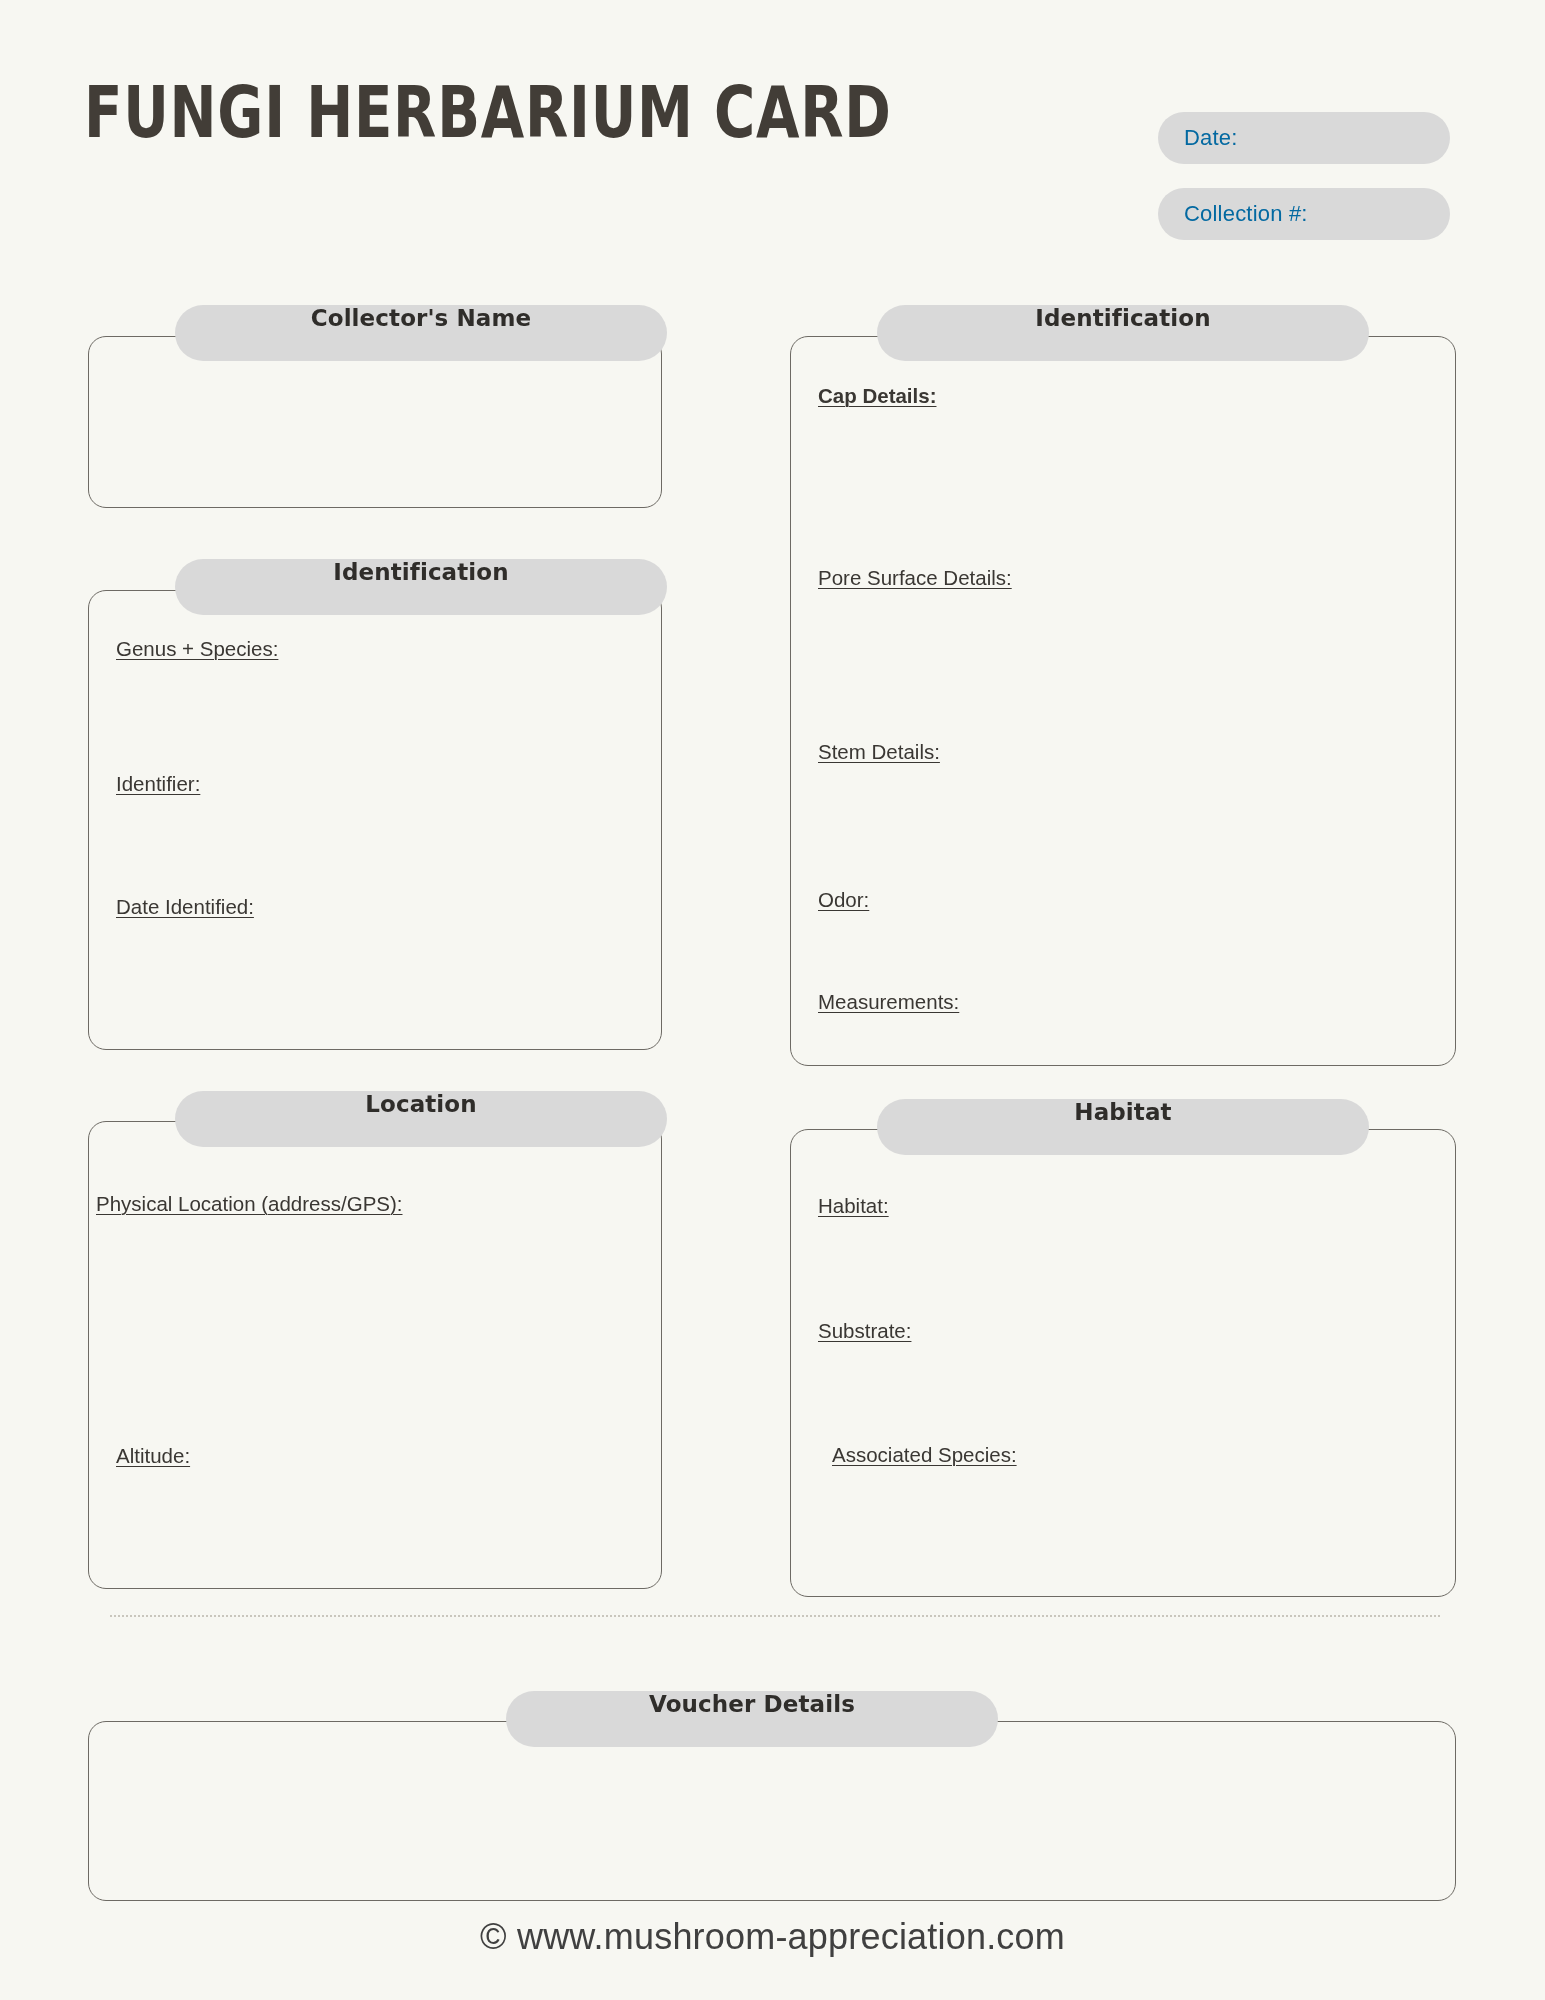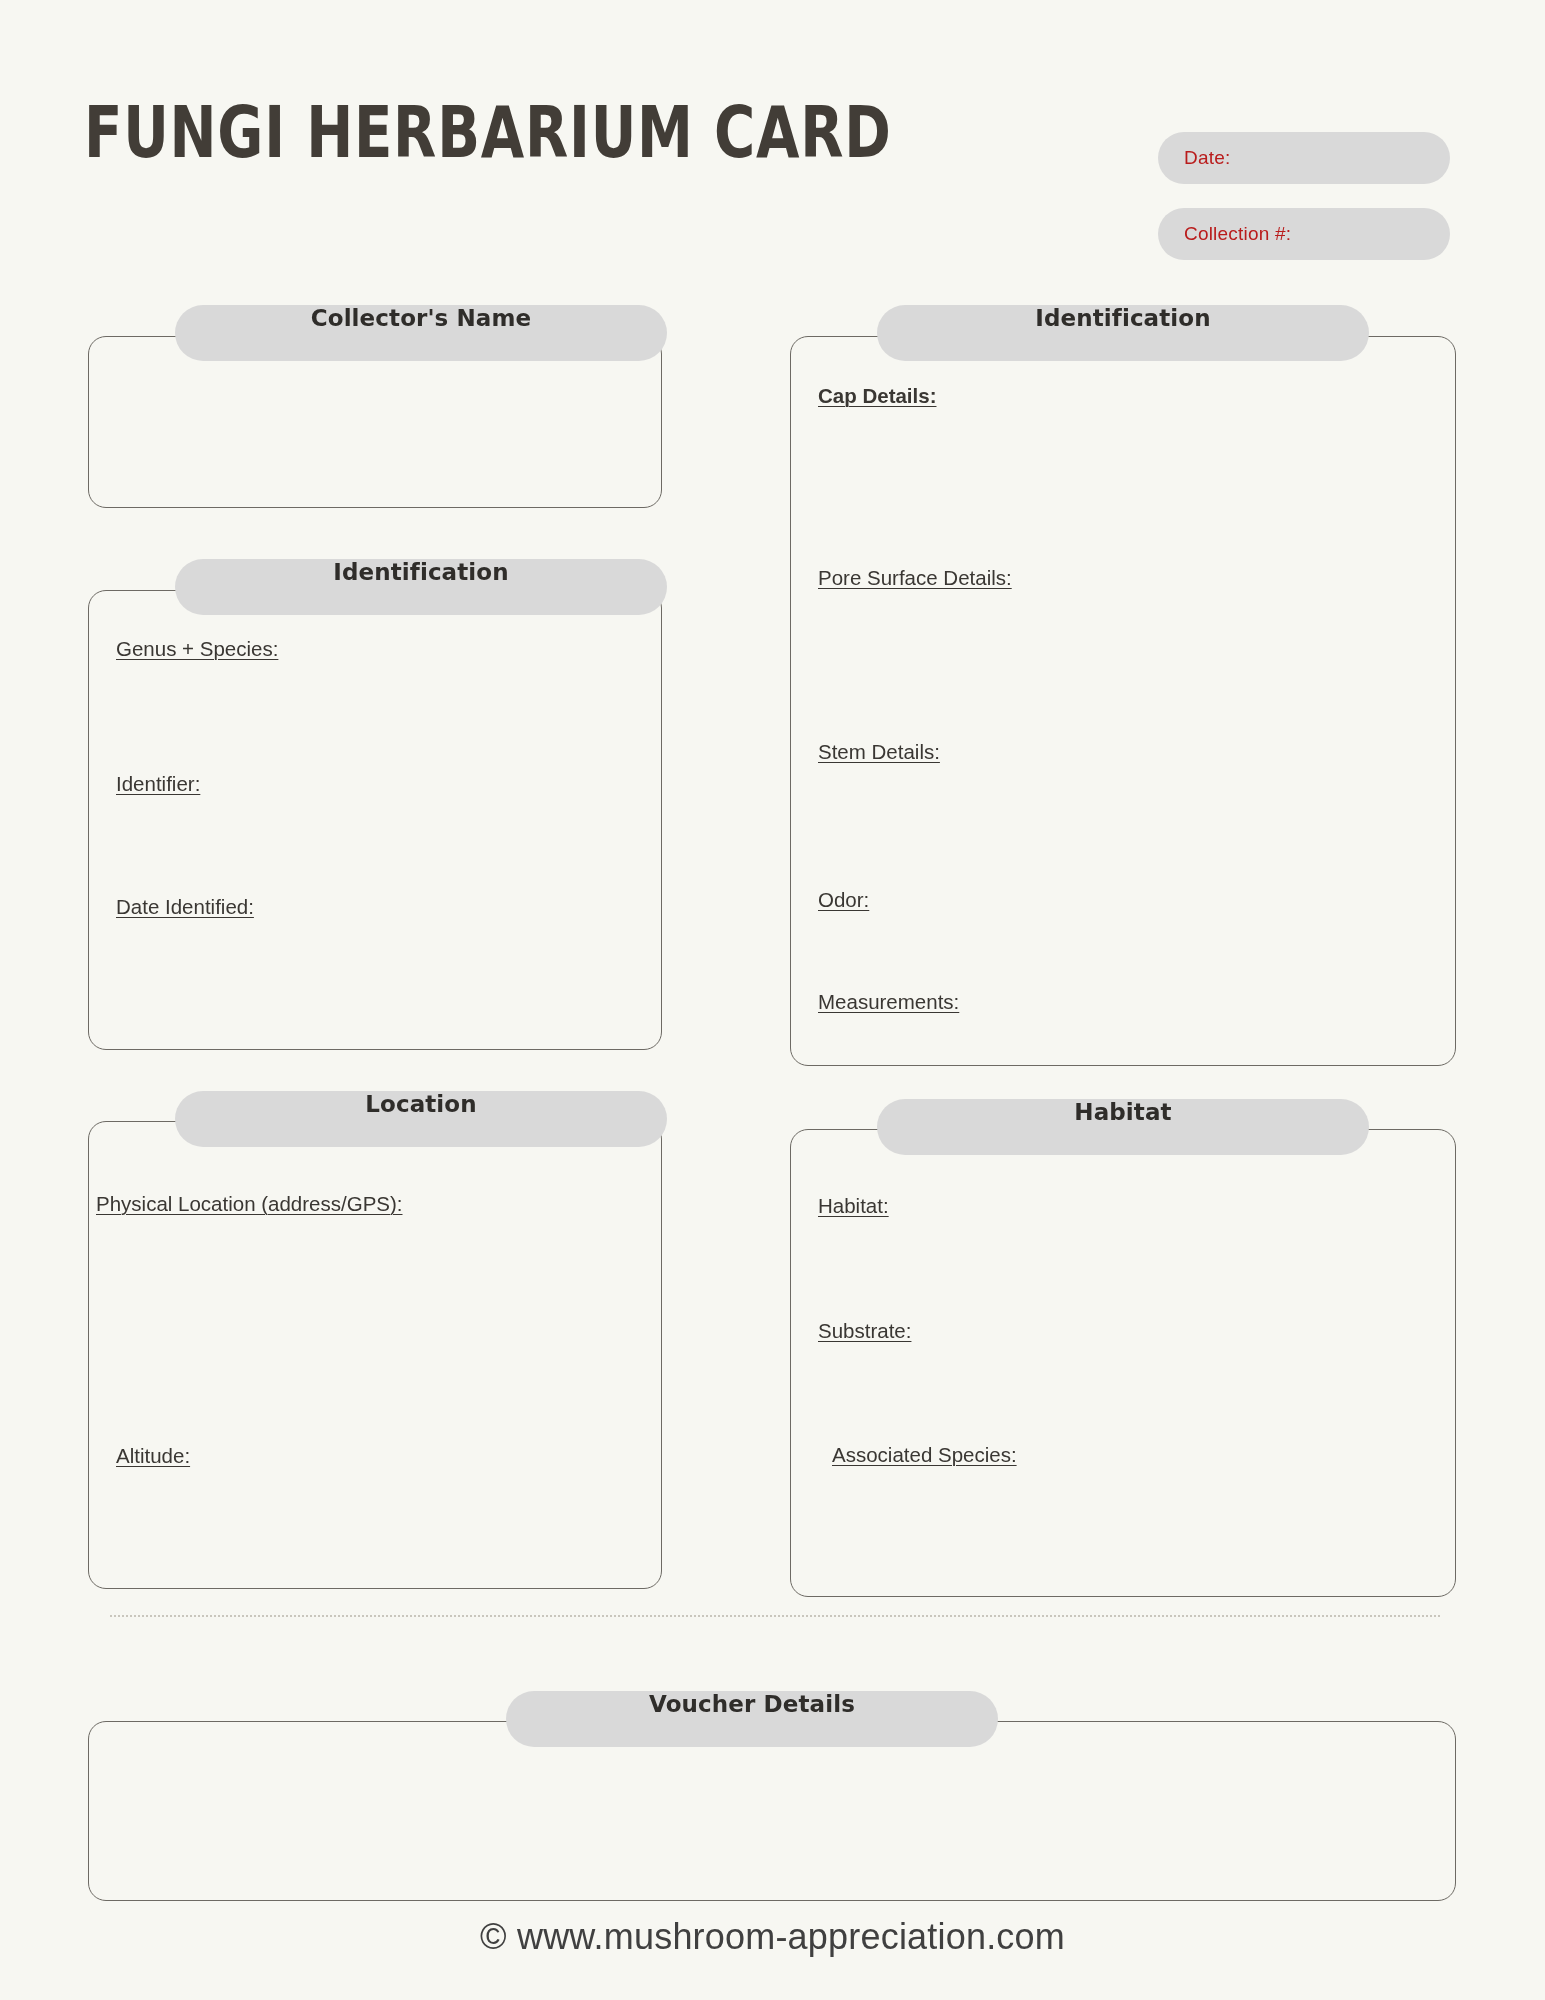--- a/index.html
+++ b/index.html
@@ -20,21 +20,20 @@
     inset: 0;
     background: #f7f7f2;
   }
 
   
   .header {
     position: absolute;
     left: 0; top: 0;
     width: 1545px;
     height: 260px;
-    margin-top: 20px;
   }
   .title {
     position: absolute;
     left: 84px;
     top: 72px;
     font-family: "DejaVu Sans", sans-serif;
     font-weight: 700;
     font-size: 72px;
     line-height: 80px;
     letter-spacing: 1px;
@@ -49,22 +48,22 @@
     width: 292px;
     height: 52px;
     background: #d9d9d9;
     border-radius: 26px;
     display: flex;
     align-items: center;
     box-sizing: border-box;
     padding-left: 26px;
   }
   .meta-pill span {
-    font-size: 19px;
-    color: #b91c1c;
+    font-size: 22px;
+    color: #0369a1;
     font-family: "Liberation Sans", sans-serif;
     letter-spacing: 0.2px;
   }
   #pill-date     { left: 1158px; top: 112px; }
   #pill-coll     { left: 1158px; top: 188px; }
 
   
   .sec {
     position: absolute;
     box-sizing: border-box;

